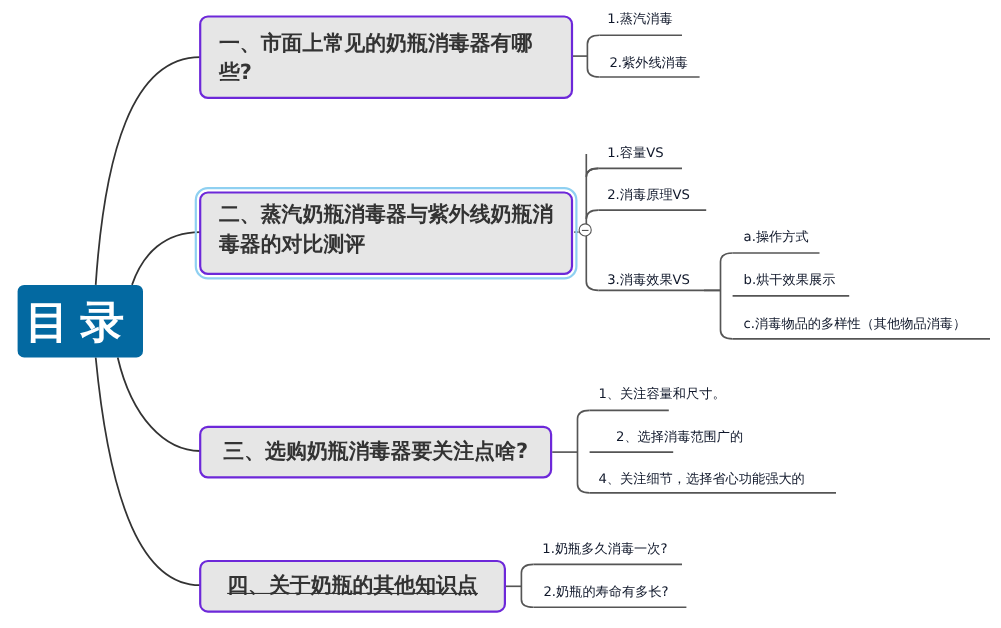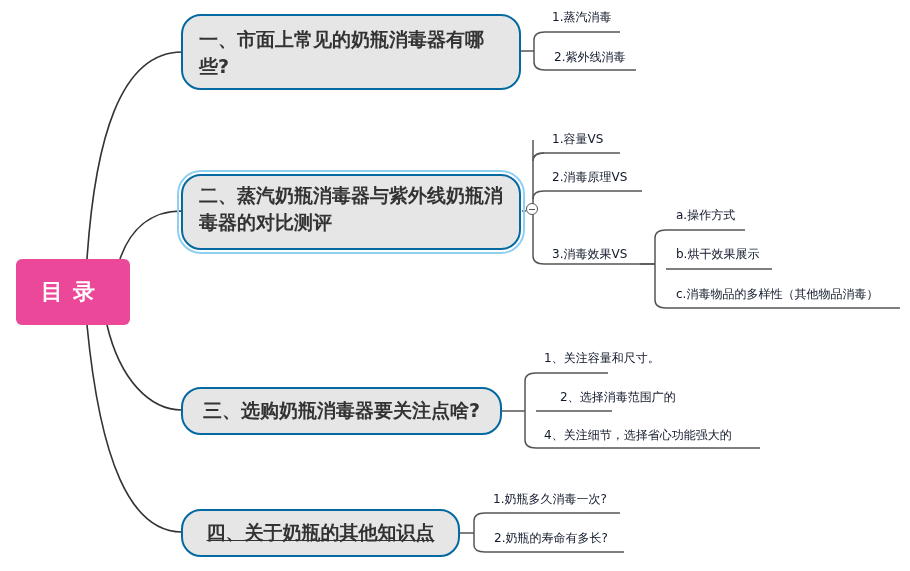--- a/index.html
+++ b/index.html
@@ -1,19 +1,19 @@
 <!DOCTYPE html>
 <html><head>
 <meta charset="utf-8">
 <style>
   html,body{margin:0;padding:0;background:#fff;}
   body{width:910px;height:571px;position:relative;overflow:hidden;font-family:"DejaVu Sans","Liberation Sans",sans-serif;}
   svg.lines{position:absolute;left:0;top:0;width:910px;height:571px;}
-  .root{position:absolute;left:16px;top:259px;width:114px;height:66px;background:#ec4899;border-radius:6px;color:#fff;font-weight:bold;font-size:22px;display:flex;align-items:center;justify-content:center;letter-spacing:10px;}
-  .topic{position:absolute;background:#e6e6e6;border:2px solid #0369a1;border-radius:20px;box-sizing:border-box;color:#333;font-weight:bold;font-size:19px;line-height:27px;padding:6px 16px;}
+  .root{position:absolute;left:16px;top:259px;width:114px;height:66px;background:#0369a1;border-radius:6px;color:#fff;font-weight:bold;font-size:40px;display:flex;align-items:center;justify-content:center;letter-spacing:10px;}
+  .topic{position:absolute;background:#e6e6e6;border:2px solid #6d28d9;border-radius:8px;box-sizing:border-box;color:#333;font-weight:bold;font-size:19px;line-height:27px;padding:6px 16px;}
   .topic.sel{outline:2px solid #8fd0f1;outline-offset:2px;}
   .sub{position:absolute;font-size:12px;color:#0f172a;white-space:nowrap;line-height:14px;}
   .collapse{position:absolute;left:526px;top:203px;width:12px;height:12px;border:1px solid #555;border-radius:50%;background:#fff;box-sizing:border-box;}
   .collapse::after{content:"";position:absolute;left:2px;right:2px;top:4.5px;height:1px;background:#555;}
 </style>
 </head>
 <body>
 
 <svg class="lines" viewBox="0 0 910 571">
   <g fill="none" stroke="#333" stroke-width="1.6">

